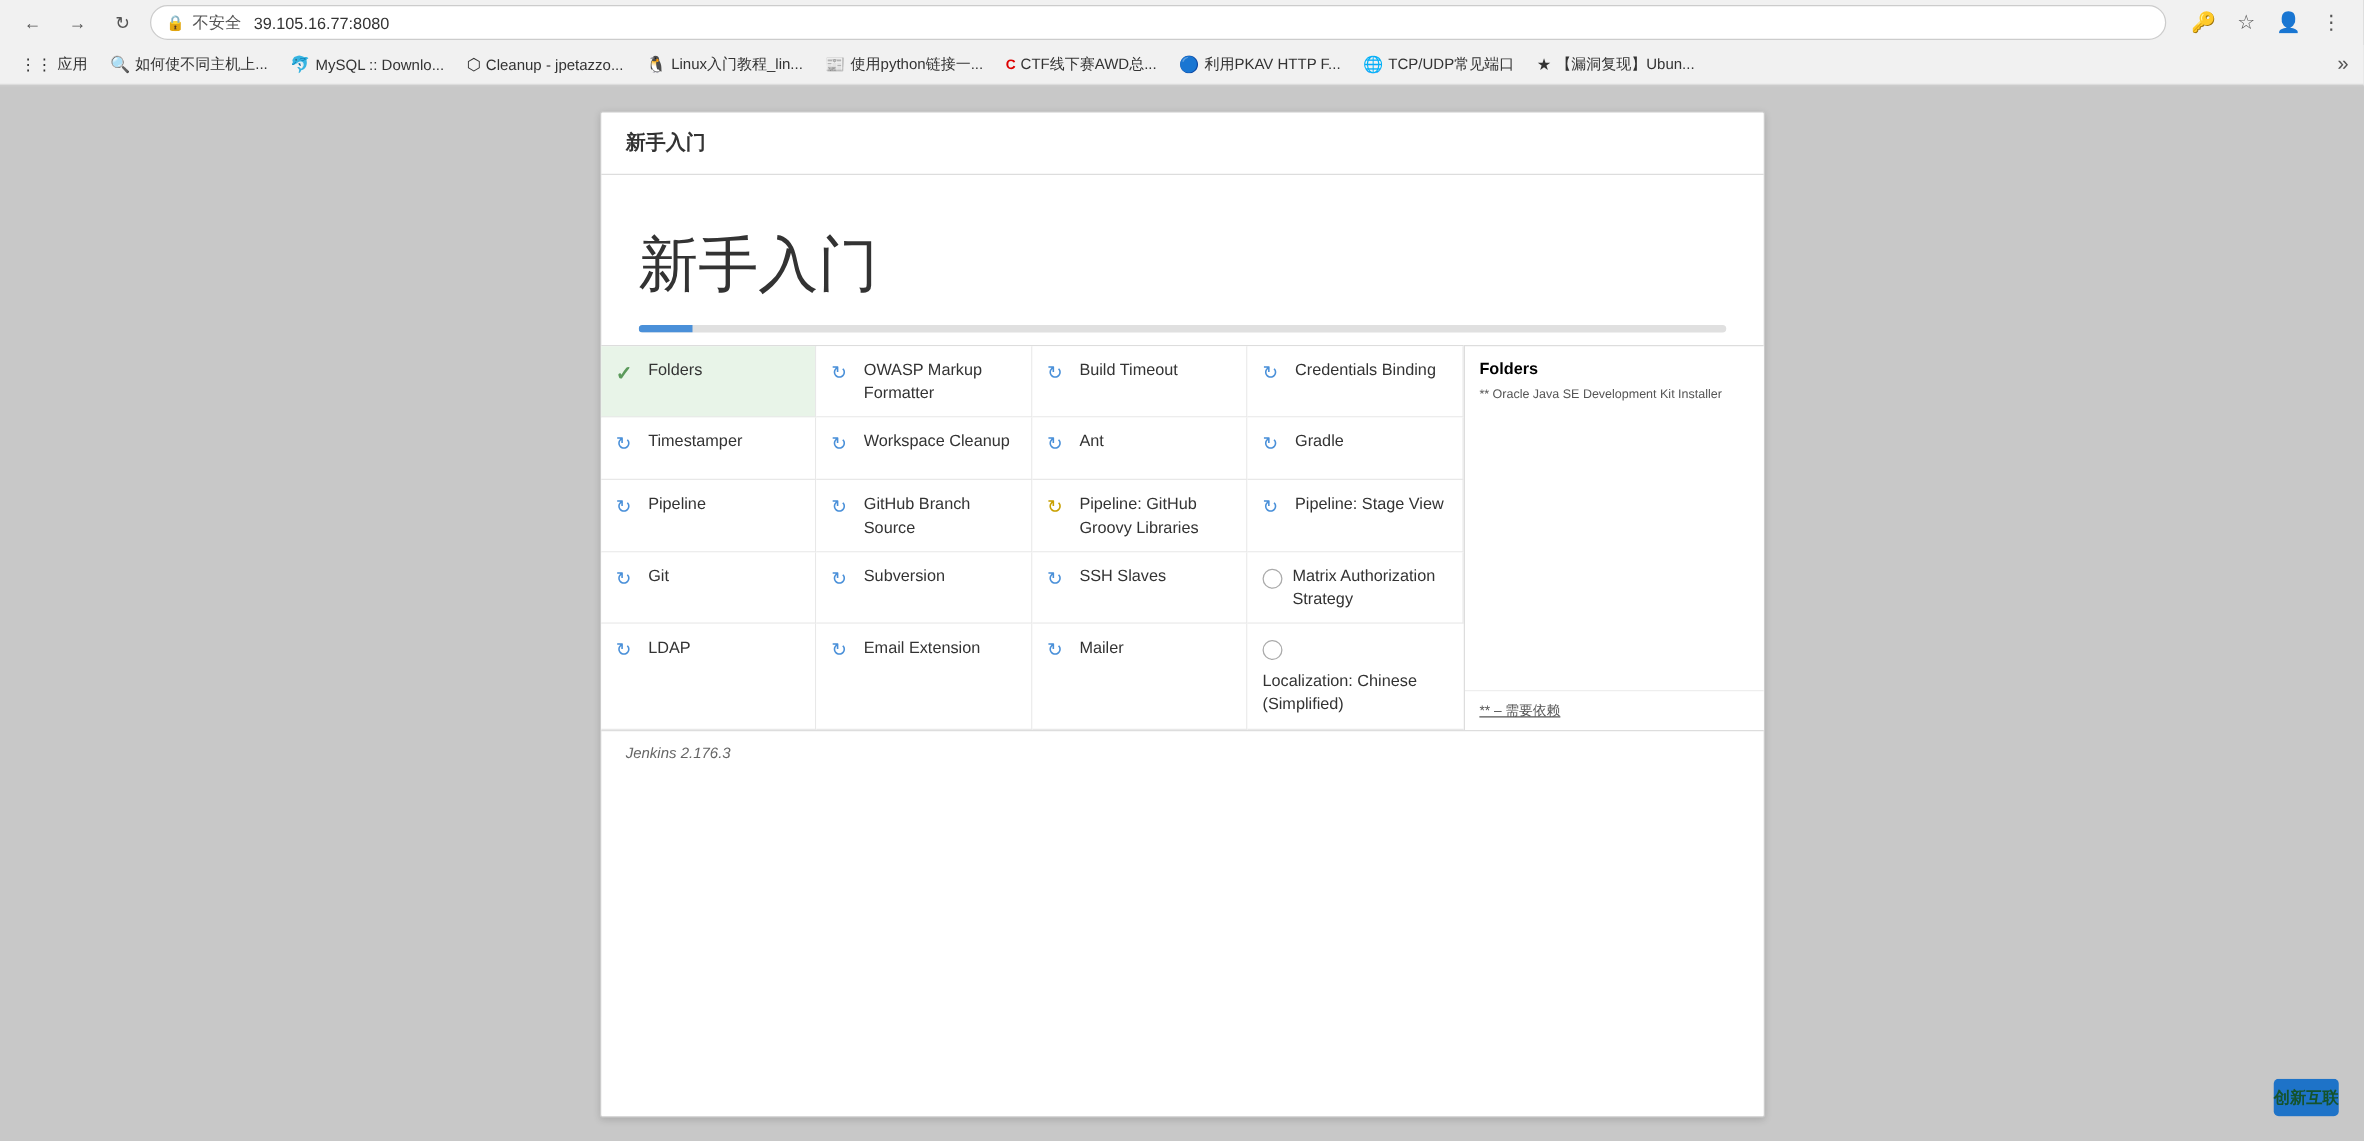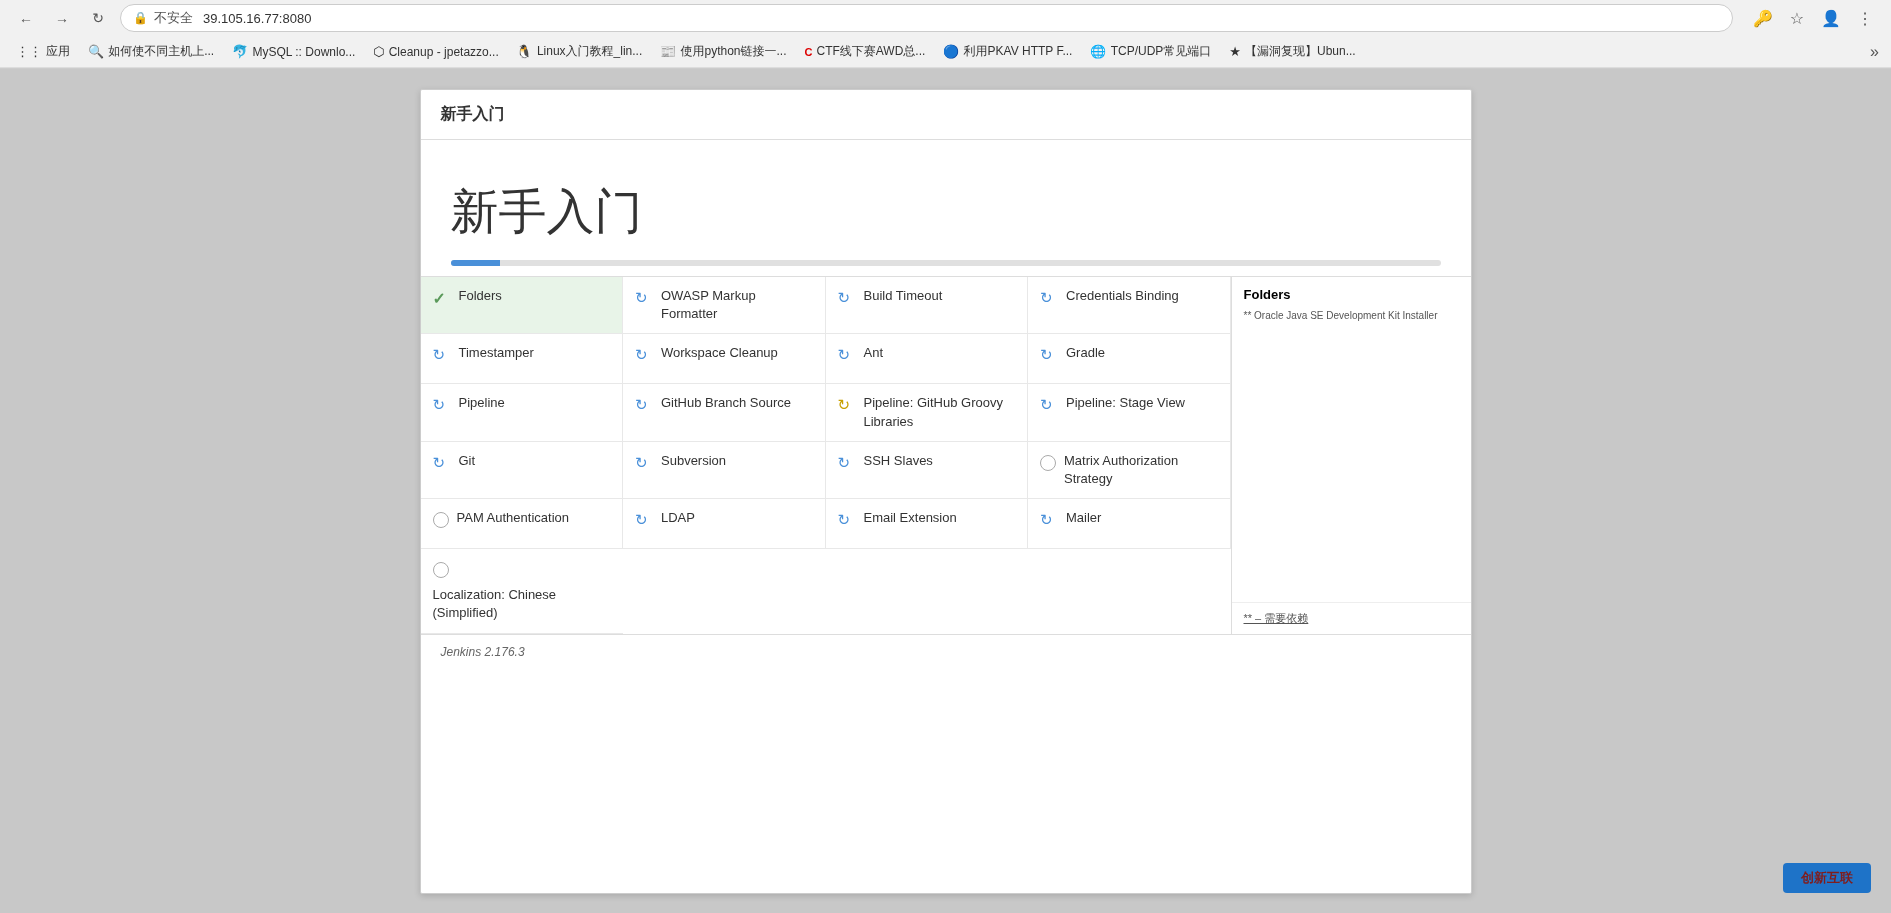--- a/index.html
+++ b/index.html
@@ -99,21 +99,21 @@
       display: flex;
       justify-content: center;
       padding: 20px 0;
       background: #c8c8c8;
       min-height: calc(913px - 68px);
     }
 
     
     .jenkins-panel {
       background: #fff;
-      width: 1052px;
+      width: 932px;
       border: 1px solid #ccc;
       border-radius: 2px;
       box-shadow: 0 2px 6px rgba(0,0,0,0.15);
     }
 
     
     .panel-header {
       padding: 14px 20px;
       border-bottom: 1px solid #ddd;
     }
@@ -223,22 +223,22 @@
       color: #666;
       font-style: italic;
     }
 
     
     .watermark {
       position: fixed;
       bottom: 20px;
       right: 20px;
       background: rgba(0,100,200,0.85);
-      color: #7f1d1d;
-      padding: 6px 18px;
+      color: #14532d;
+      padding: 6px 0;
       border-radius: 4px;
       font-size: 13px;
       font-weight: bold;
       z-index: 999;
     }
   </style>
 </head>
 <body>
 
 <div class="browser-chrome">
@@ -380,24 +380,20 @@
             <span class="icon-refresh plugin-icon">↻</span>
             <span class="plugin-name">Subversion</span>
           </div>
           <div class="plugin-cell">
             <span class="icon-refresh plugin-icon">↻</span>
             <span class="plugin-name">SSH Slaves</span>
           </div>
           <div class="plugin-cell">
             <span class="plugin-icon" style="width: 16px; height: 16px; border: 1.5px solid rgb(170, 170, 170); border-radius: 50%; display: inline-block; flex-shrink: 0; margin-top: 3px;"></span>
             <span class="plugin-name">Matrix Authorization Strategy</span>
-          </div>
-          <div class="plugin-cell">
-            <span class="plugin-icon" style="width: 16px; height: 16px; border: 1.5px solid rgb(170, 170, 170); border-radius: 50%; display: inline-block; flex-shrink: 0; margin-top: 3px;"></span>
-            <span class="plugin-name">PAM Authentication</span>
           </div>
           <div class="plugin-cell">
             <span class="icon-refresh plugin-icon">↻</span>
             <span class="plugin-name">LDAP</span>
           </div>
           <div class="plugin-cell">
             <span class="icon-refresh plugin-icon">↻</span>
             <span class="plugin-name">Email Extension</span>
           </div>
           <div class="plugin-cell">

